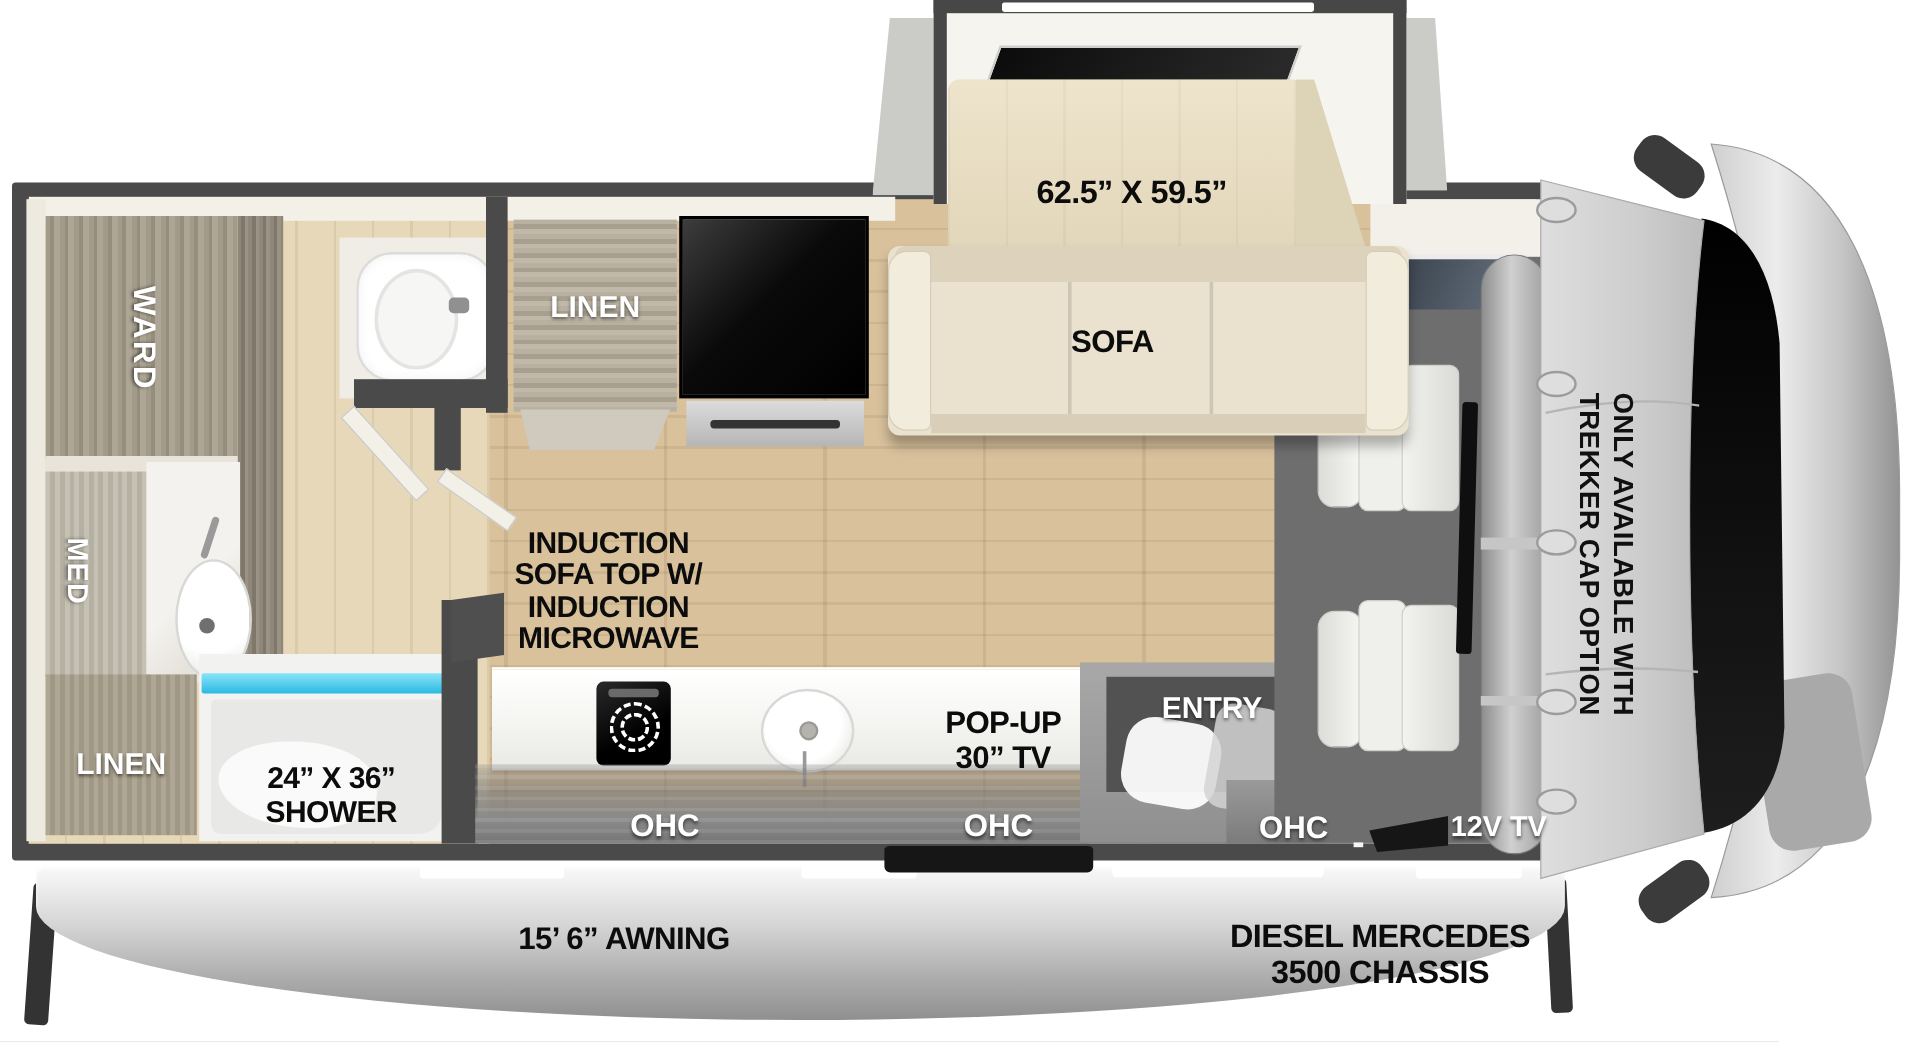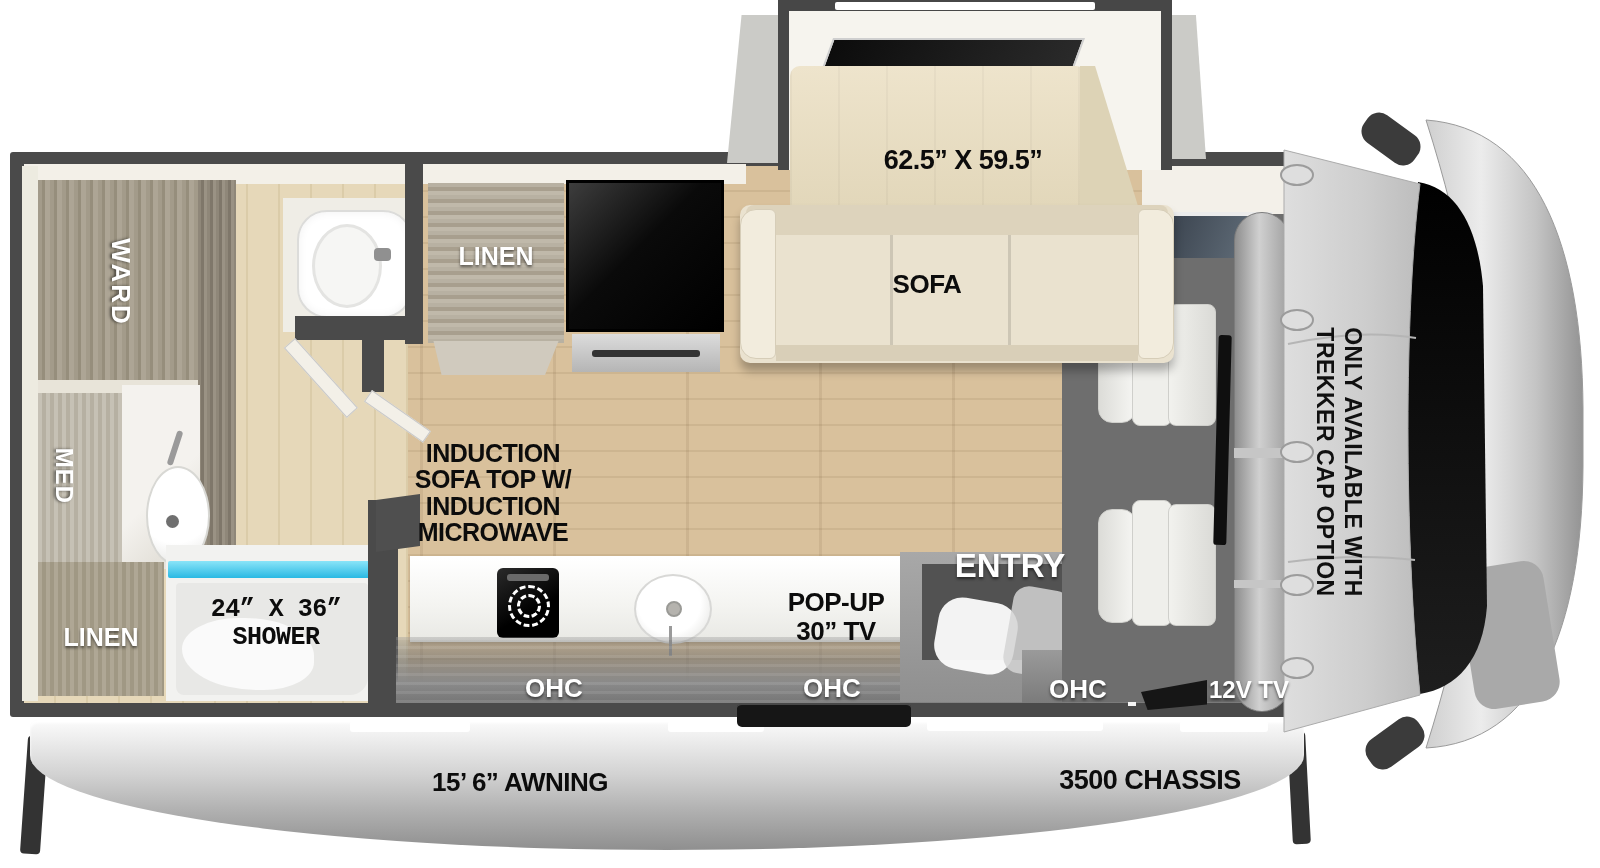--- a/index.html
+++ b/index.html
@@ -200,54 +200,55 @@
     <ellipse cx="17" cy="250" rx="16" ry="10" fill="#dedede" stroke="#9c9c9c" stroke-width="2"></ellipse>
     <ellipse cx="17" cy="382" rx="16" ry="10" fill="#dedede" stroke="#9c9c9c" stroke-width="2"></ellipse>
     <ellipse cx="17" cy="515" rx="16" ry="10" fill="#dedede" stroke="#9c9c9c" stroke-width="2"></ellipse>
     <ellipse cx="17" cy="598" rx="16" ry="10" fill="#dedede" stroke="#9c9c9c" stroke-width="2"></ellipse>
     <g transform="translate(57,392) rotate(90)" style="font-family:'Liberation Sans',sans-serif;font-weight:700;font-size:23px;letter-spacing:0.5px;" fill="#101010">
       <text text-anchor="middle" x="0" y="-8">ONLY AVAILABLE WITH</text>
       <text text-anchor="middle" x="0" y="20">TREKKER CAP OPTION</text>
     </g>
   </svg>
 
-  <div class="lbl-dark" style="left:848px;top:146px;width:230px;font-size:27px;">
+  <div class="lbl-dark" style="left:828px;top:146px;width:230px;font-size:27px;">
     <div>62.5” X 59.5”</div>
   </div>
   <div class="lbl-dark" style="left:872px;top:270px;width:110px;font-size:26px;">SOFA</div>
 
   <div class="lbl-light" style="left:428px;top:243px;width:136px;font-size:25px;">LINEN</div>
 
   <div class="lbl-light rot90" style="left:120px;top:282px;font-size:26px;letter-spacing:2px;">WARD</div>
   <div class="lbl-light rot90" style="left:64px;top:476px;font-size:24px;letter-spacing:1px;">MED</div>
   <div class="lbl-light" style="left:40px;top:624px;width:122px;font-size:25px;">LINEN</div>
 
-  <div class="lbl-dark" style="left:184px;top:596px;width:184px;font-size:25px;font-family:Liberation Mono, monospace;">
+  <div class="lbl-dark" style="left:184px;top:636px;width:184px;font-size:25px;">
     <div>24” X 36”</div>
     <div>SHOWER</div>
   </div>
 
-  <div class="lbl-dark" style="left:387px;top:440px;width:212px;font-size:25px;line-height:1.05;">
+  <div class="lbl-dark" style="left:401px;top:440px;width:212px;font-size:25px;line-height:1.05;">
     <div>INDUCTION</div>
     <div>SOFA TOP W/</div>
     <div>INDUCTION</div>
     <div>MICROWAVE</div>
   </div>
 
   <div class="lbl-dark" style="left:770px;top:588px;width:132px;font-size:26px;">
     <div>POP-UP</div>
     <div>30” TV</div>
   </div>
 
-  <div class="lbl-light" style="left:952px;top:549px;width:116px;font-size:33px;">ENTRY</div>
+  <div class="lbl-light" style="left:952px;top:577px;width:116px;font-size:25px;">ENTRY</div>
 
   <div class="lbl-light" style="left:518px;top:675px;width:72px;font-size:26px;">OHC</div>
   <div class="lbl-light" style="left:796px;top:675px;width:72px;font-size:26px;">OHC</div>
   <div class="lbl-light" style="left:1042px;top:676px;width:72px;font-size:26px;">OHC</div>
 
   <div class="lbl-light" style="left:1196px;top:677px;width:106px;font-size:24px;">12V TV</div>
 
   <div class="lbl-dark" style="left:420px;top:768px;width:200px;font-size:26px;">15’ 6” AWNING</div>
   <div class="lbl-dark" style="left:1000px;top:766px;width:300px;font-size:27px;line-height:1.1;">
+    <div>DIESEL MERCEDES</div>
     <div>3500 CHASSIS</div>
   </div>
 
 </div>
 
 </body></html>

